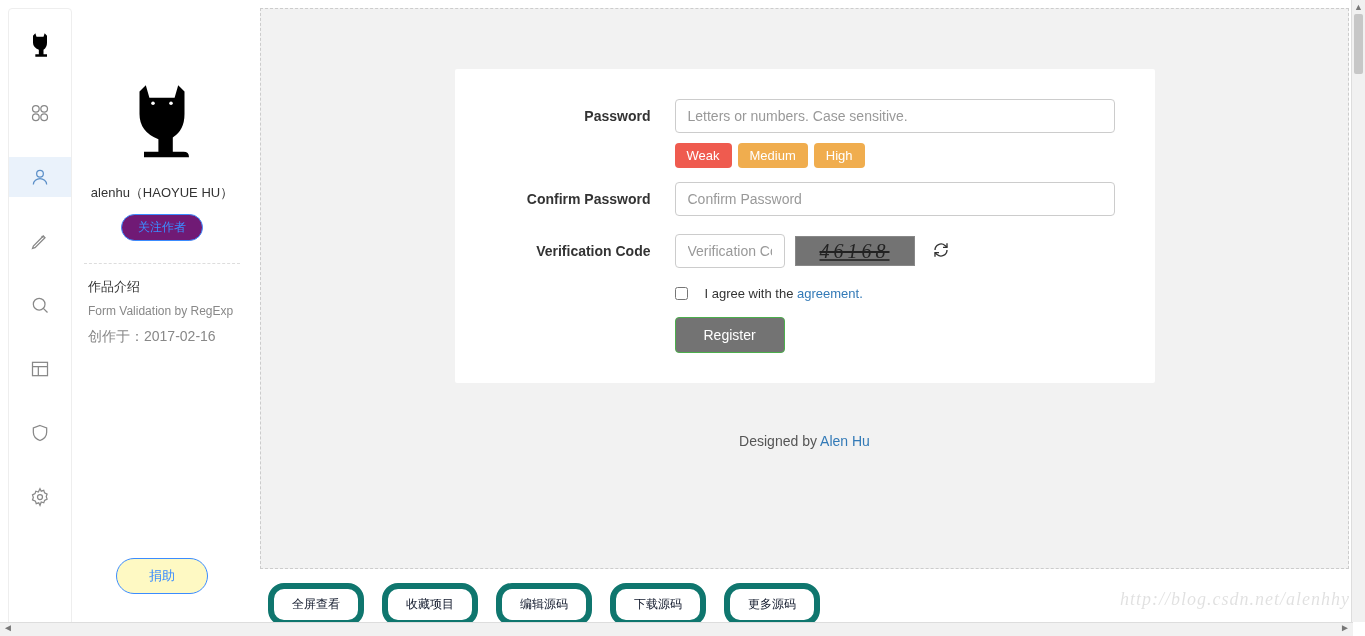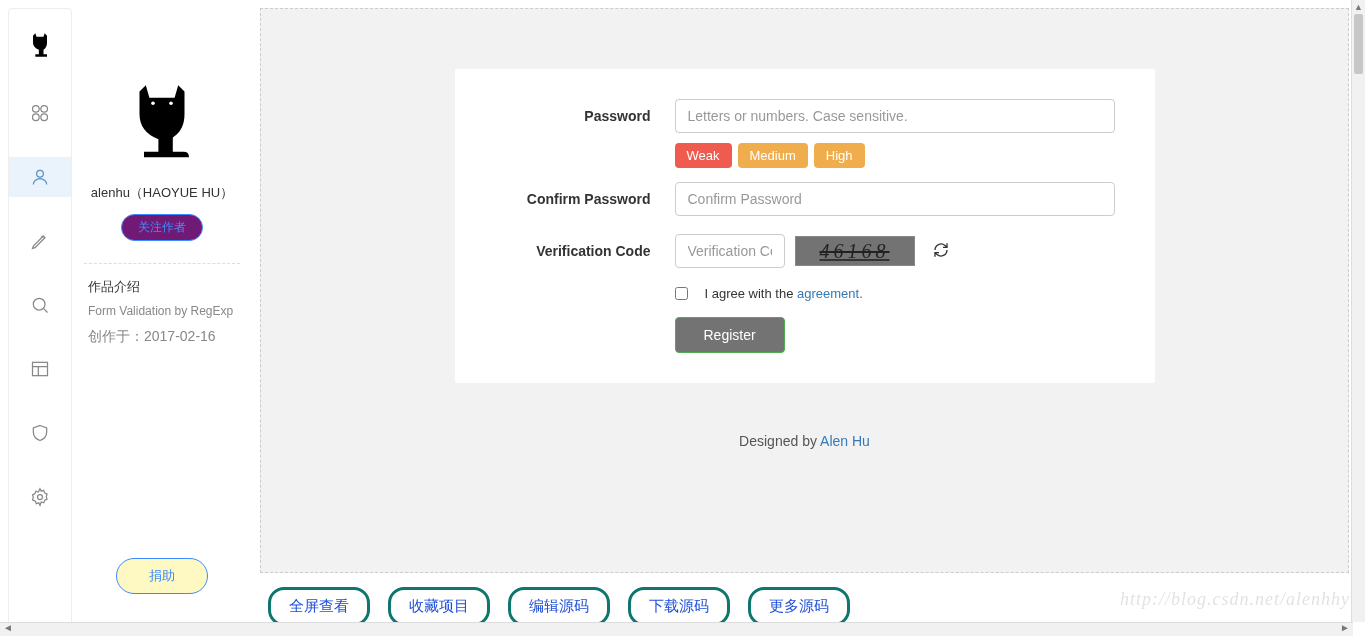--- a/index.html
+++ b/index.html
@@ -41,21 +41,21 @@
 .captcha-text { font-family: serif; font-size: 20px; letter-spacing: 4px; font-style: italic; text-decoration: line-through; color: #222; }
 .refresh-icon { margin-left: 18px; cursor: pointer; color: #333; }
 .agree-row { margin-left: 190px; margin-bottom: 16px; display: flex; align-items: center; gap: 17px; font-size: 13px; }
 .agree-row a { color: #337ab7; text-decoration: none; }
 .register-btn { margin-left: 190px; background: #737373; border: 1px solid #4cae4c; color: #fff; padding: 9px 28px; border-radius: 4px; font-size: 14px; cursor: pointer; }
 .designed { text-align: center; color: #555; font-size: 14px; margin: 50px 0 10px; }
 .designed a { color: #337ab7; text-decoration: none; }
 
 
 .bottom-bar { display: flex; gap: 18px; padding: 14px 8px 2px; }
-.pill-btn { padding: 7px 18px; border: 3px solid #0f766e; border-radius: 16px; color: #1d4ed8; background: #fff; font-size: 15px; cursor: pointer; }
+.pill-btn { padding: 7px 18px; border: 6px solid #0f766e; border-radius: 16px; color: #0f172a; background: #fff; font-size: 12px; cursor: pointer; }
 
 
 .watermark { position: absolute; right: 15px; bottom: 26px; font-family: serif; font-style: italic; font-size: 18px; color: rgba(0,0,0,0.12); letter-spacing: 1px; }
 
 
 .hscroll { position: absolute; left: 0; right: 12px; bottom: 0; height: 14px; background: #f1f1f1; border-top: 1px solid #ddd; }
 .hscroll::before { content: "◄"; position: absolute; left: 3px; top: -1px; font-size: 10px; color: #777; }
 .hscroll::after { content: "►"; position: absolute; right: 3px; top: -1px; font-size: 10px; color: #777; }
 .vscroll { position: absolute; right: 0; top: 0; bottom: 14px; width: 14px; background: #f1f1f1; border-left: 1px solid #ddd; }
 .vscroll::before { content: "▲"; position: absolute; top: 2px; left: 2px; font-size: 9px; color: #777; }

